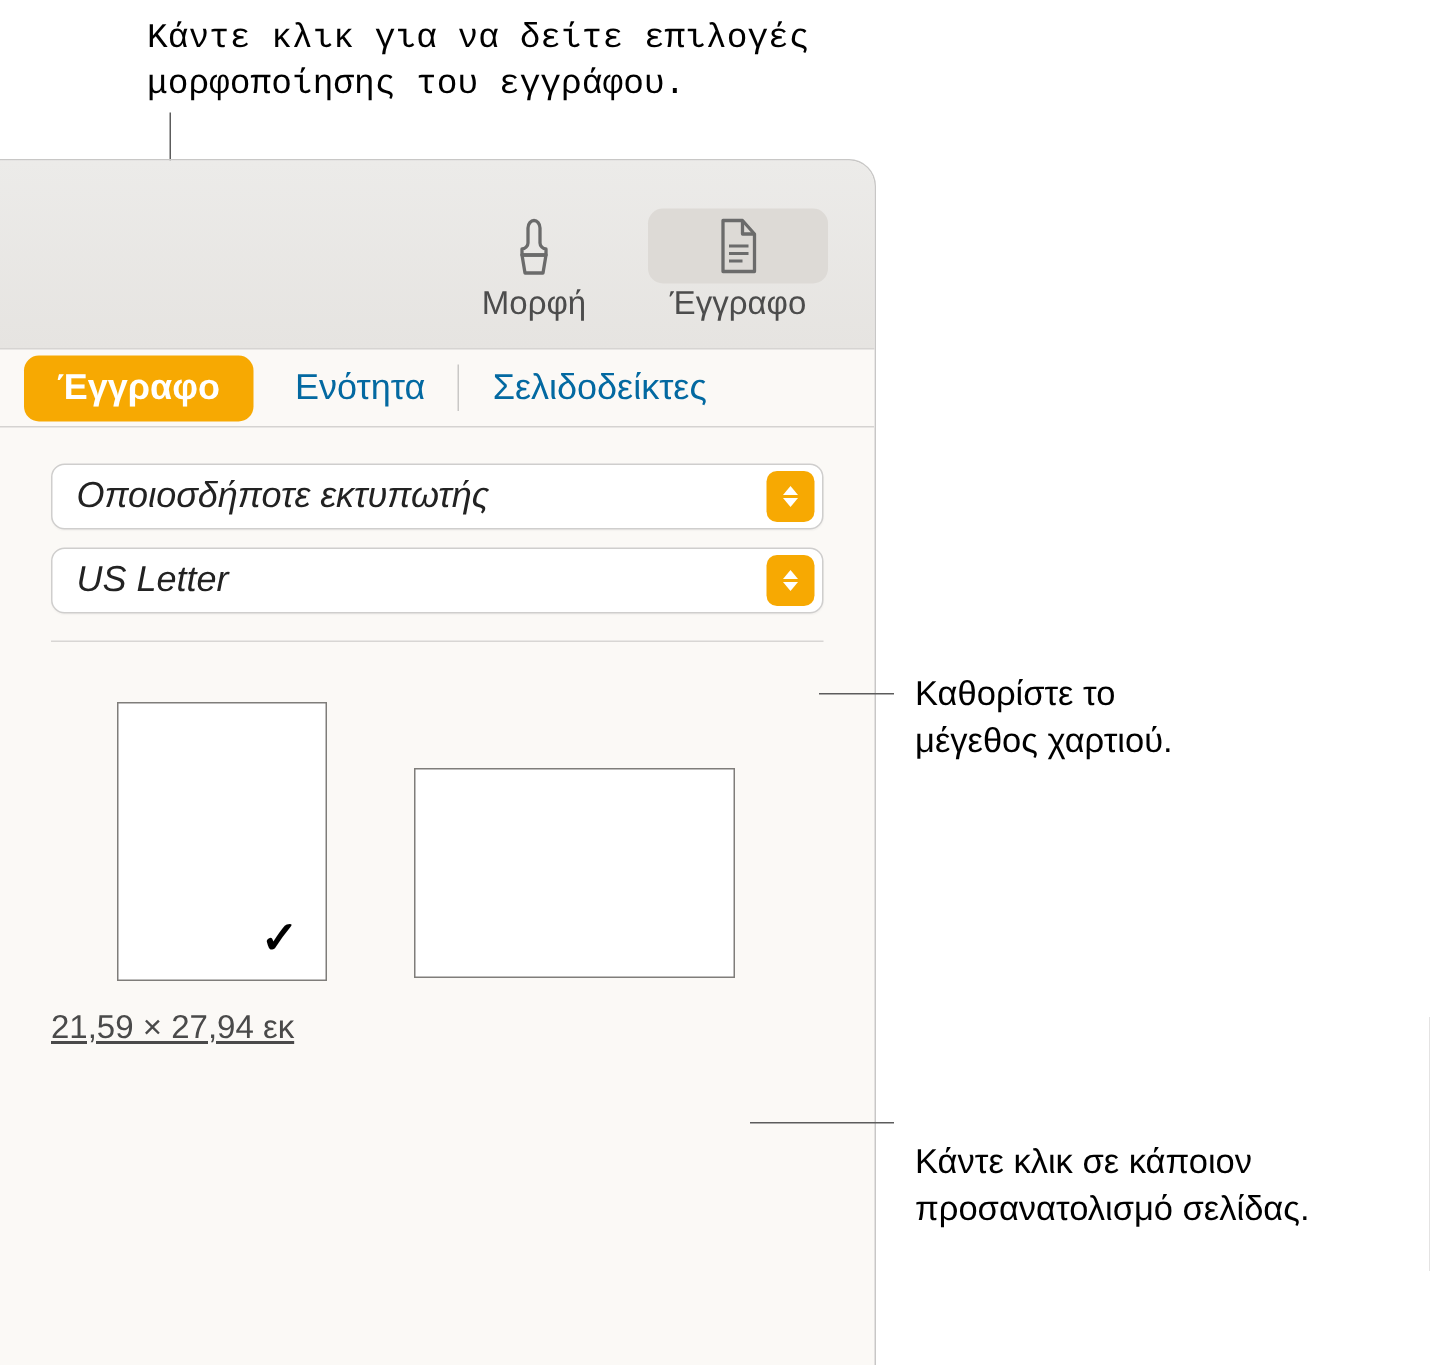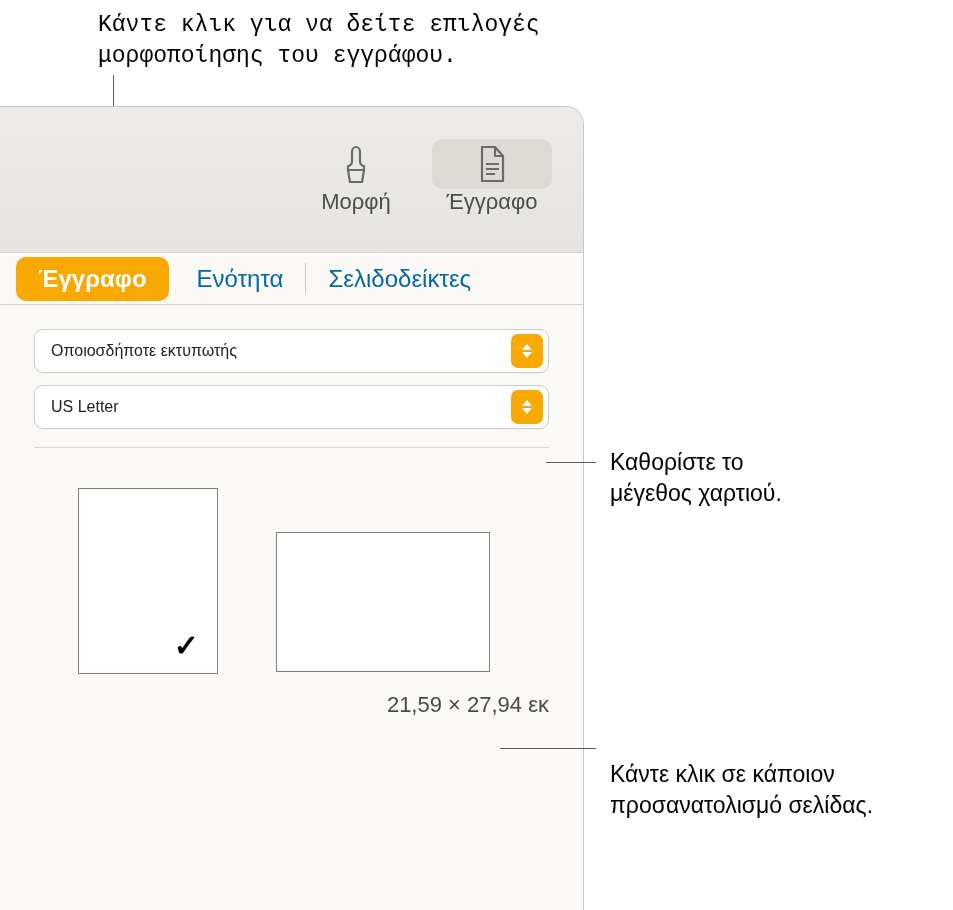--- a/index.html
+++ b/index.html
@@ -36,21 +36,21 @@
     width: 584px;
     height: 804px;
     border: 1px solid #c8c7c6;
     border-left: none;
     border-bottom: none;
     border-top-right-radius: 18px;
     background: linear-gradient(#fbf9f6, #fbf9f6);
     overflow: hidden;
   }
   .toolbar {
-    height: 146px;
+    height: 126px;
     background: linear-gradient(#ecebe9, #e6e4e1);
     border-bottom: 1px solid #d6d4d2;
     position: relative;
     padding-left: 20px;
   }
   .tool-item {
     position: absolute;
     text-align: center;
     font-size: 22px;
     color: #4c4c4c;
@@ -111,23 +111,24 @@
     align-items: center;
     border: 1px solid #cfcecd;
     border-radius: 9px;
     background: #fff;
     height: 44px;
     margin-bottom: 12px;
     box-shadow: 0 1px 1px rgba(0,0,0,0.03);
   }
   .popup-label {
     flex: 1;
-    font-size: 16px;
+    font-size: 24px;
     padding-left: 16px;
     color: #222;
+    font-style: italic;
   }
   .popup-btn {
     width: 32px;
     height: 34px;
     border-radius: 7px;
     background: #f7a902;
     margin-right: 5px;
     display: flex;
     flex-direction: column;
     align-items: center;
@@ -163,24 +164,25 @@
   .landscape { width: 214px; height: 140px; margin-bottom: 2px;}
   .checkmark {
     position: absolute;
     bottom: 10px;
     right: 18px;
     font-size: 30px;
     font-weight: 800;
     color: #000;
   }
   .dim-label {
-    text-align: right;
+    text-align: left;
     font-size: 22px;
     color: #4a4a4a;
     margin-top: 18px;
+    text-decoration: underline;
   }
   .callout-right {
     position: absolute;
     font-size: 23px;
     line-height: 1.35;
     color: #000;
   }
   .lead-line {
     position: absolute;
     height: 1px;

